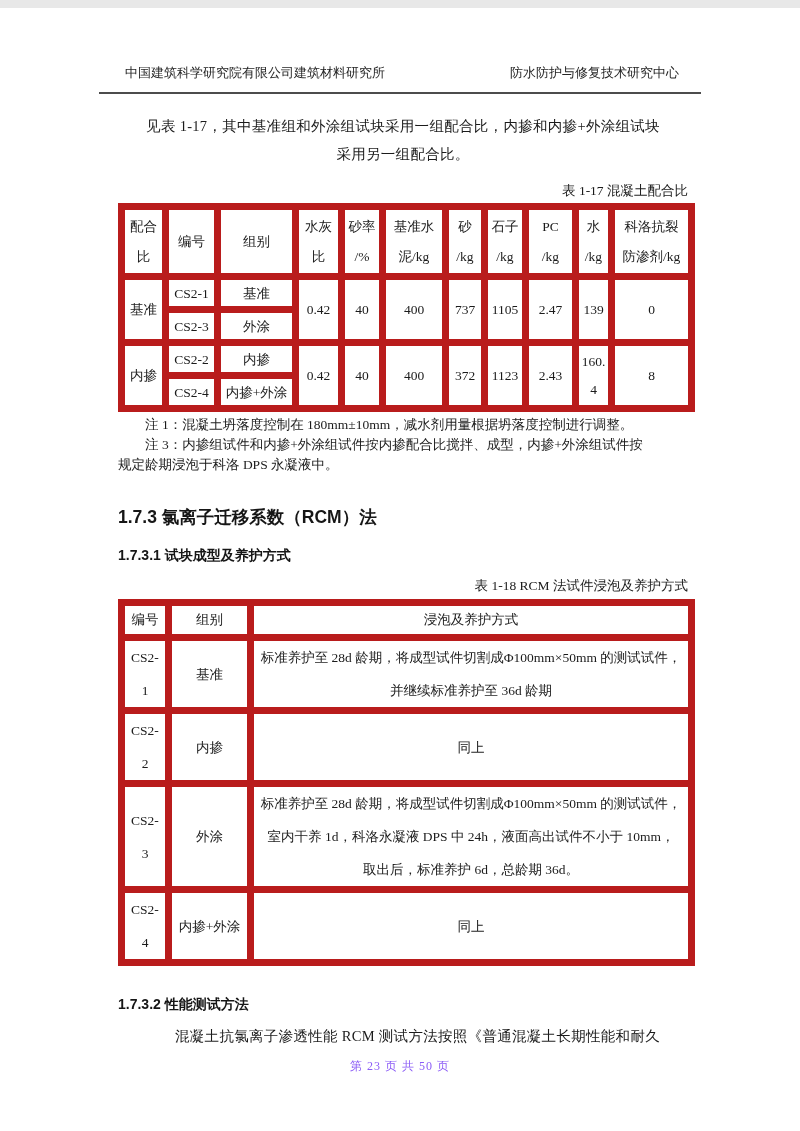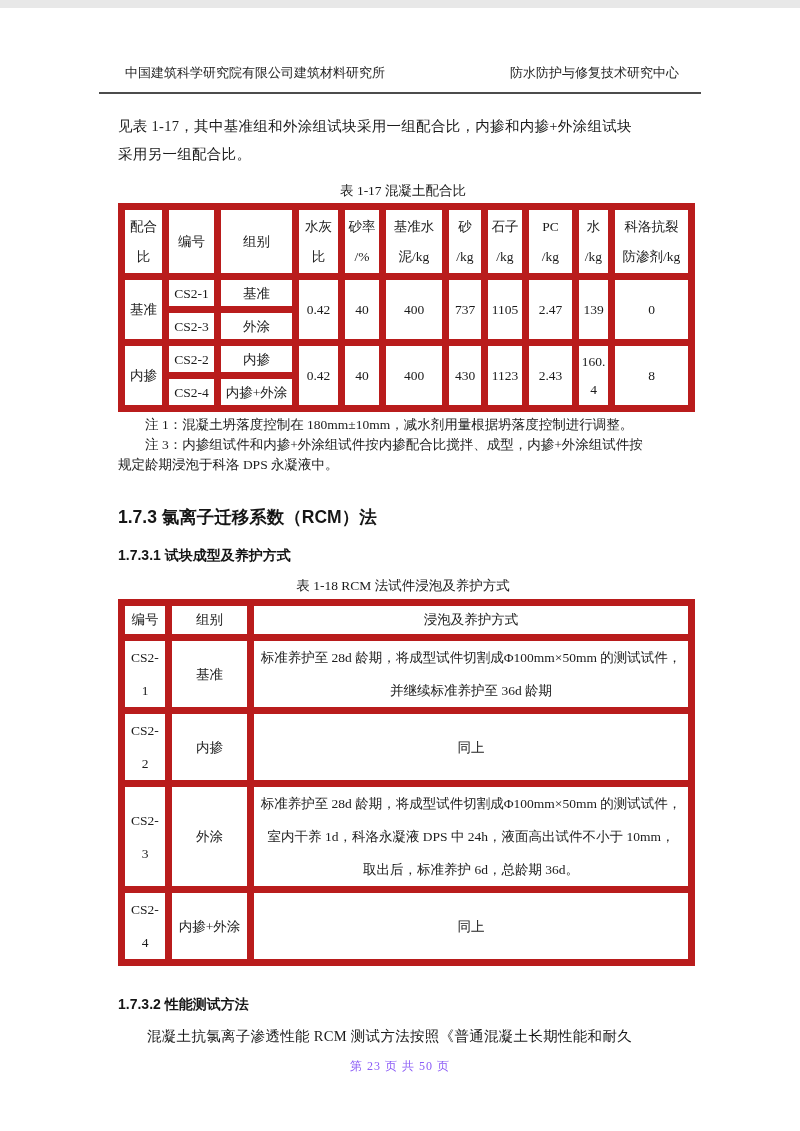--- a/index.html
+++ b/index.html
@@ -29,25 +29,26 @@
   .content {
     position: absolute;
     left: 118px; right: 112px; top: 96px;
   }
   .para {
     margin: 8px 0 0 0;
     font-size: 14.5px;
     line-height: 28px;
     white-space: pre-line;
     letter-spacing: 0.3px;
+    text-align: center;
   }
   .para.indent { text-indent: 2em; }
   .tbl-title {
     margin-top: 14px;
-    text-align: center;
+    text-align: right;
     font-size: 13.5px;
     line-height: 17px;
   }
   .tbl-title.t2title { margin-top: 12px; }
   
   table { border-collapse: collapse; table-layout: fixed; width: 570px; }
   td, th { border: 7px solid #b91c1c; text-align: center; vertical-align: middle; padding: 0 2px; }
   .t1 { margin-top: 4px; font-size: 13.5px; }
   .t1 thead th {
     font-weight: normal;
@@ -180,21 +181,21 @@
           <td>CS2-3</td>
           <td>外涂</td>
         </tr>
         <tr>
           <td rowspan="2">内掺</td>
           <td>CS2-2</td>
           <td>内掺</td>
           <td rowspan="2">0.42</td>
           <td rowspan="2">40</td>
           <td rowspan="2">400</td>
-          <td rowspan="2">430</td>
+          <td rowspan="2">372</td>
           <td rowspan="2">1123</td>
           <td rowspan="2">2.43</td>
           <td rowspan="2" class="wrapnum">160.4</td>
           <td rowspan="2">8</td>
         </tr>
         <tr>
           <td>CS2-4</td>
           <td>内掺+外涂</td>
         </tr>
       </tbody>

